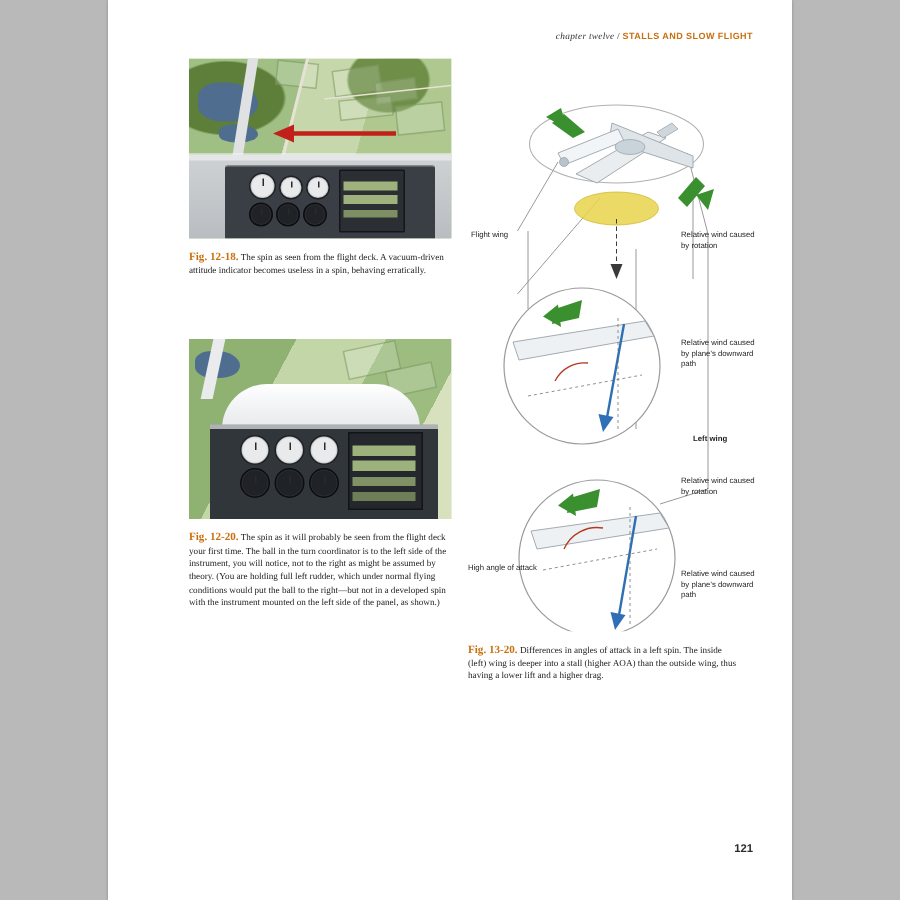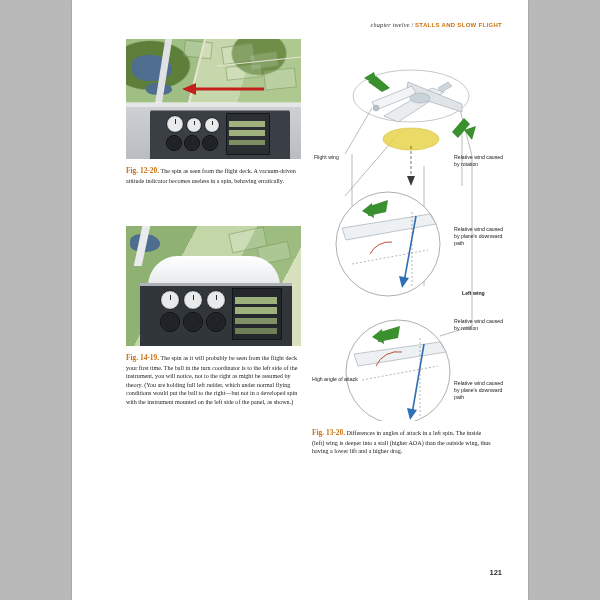--- a/index.html
+++ b/index.html
@@ -47,21 +47,21 @@
   .running-head .title {
     color: #c9700f;
     font-weight: bold;
     font-family: "Liberation Sans", sans-serif;
     font-size: 6px;
     letter-spacing: 0.3px;
   }
   .folio {
     position: absolute;
     right: 26px;
-    bottom: 23px;
+    bottom: 30px;
     font-family: Liberation Sans, sans-serif;
     font-weight: bold;
     font-size: 7.5px;
     color: #2b2b2b;
   }
 
   
   .caption {
     position: absolute;
     font-size: 6.1px;
@@ -203,21 +203,21 @@
         <svg width="175" height="120" style="position:absolute; left:0; top:0;">
           <g stroke="#c2201a" stroke-width="3" fill="none">
             <line x1="138" y1="50" x2="64" y2="50"></line>
           </g>
           <polygon points="56,50 70,44 70,56" fill="#c2201a"></polygon>
         </svg>
       </div>
     </div>
 
     <div class="caption" style="left:54px; top:166px; width:176px;">
-      <span class="figno">Fig. 12-20.</span>
+      <span class="figno">Fig. 12-18.</span>
       <span>The spin as seen from the flight deck. A vacuum-driven attitude indicator becomes useless in a spin, behaving erratically.</span>
     </div>
 
     <div class="fig" style="left:54px; top:226px; width:175px; height:120px;">
       <div class="cockpit" style="background:linear-gradient(#c7d9b2,#aecd94);">
         <div style="position:absolute; left:0; top:0; width:100%; height:100%;
                     background:linear-gradient(118deg,#8fb273 0 30%,#c3d6a8 30% 55%,#9dbd80 55% 78%,#d7e1bd 78% 100%);"></div>
         <div class="field" style="left:104px; top:4px; width:34px; height:18px; transform:rotate(-12deg);"></div>
         <div class="field" style="left:132px; top:18px; width:30px; height:16px; transform:rotate(-12deg);"></div>
         <div class="water" style="left:4px; top:8px; width:30px; height:18px;"></div>
@@ -236,21 +236,21 @@
         <div class="gauge dark" style="left:80px; bottom:14px; width:18px; height:18px;"></div>
         <div style="position:absolute; left:106px; bottom:6px; width:48px; height:50px; background:#24282c; border:1px solid #121517;"></div>
         <div style="position:absolute; left:109px; bottom:42px; width:42px; height:7px; background:#9db17c;"></div>
         <div style="position:absolute; left:109px; bottom:32px; width:42px; height:7px; background:#9db17c;"></div>
         <div style="position:absolute; left:109px; bottom:22px; width:42px; height:6px; background:#7f9165;"></div>
         <div style="position:absolute; left:109px; bottom:12px; width:42px; height:6px; background:#6e7f58;"></div>
       </div>
     </div>
 
     <div class="caption" style="left:54px; top:353px; width:176px;">
-      <span class="figno">Fig. 14-19.</span>
+      <span class="figno">Fig. 12-20.</span>
       <span>The spin as it will probably be seen from the flight deck your first time. The ball in the turn coordinator is to the left side of the instrument, you will notice, not to the right as might be assumed by theory. (You are holding full left rudder, which under normal flying conditions would put the ball to the right—but not in a developed spin with the instrument mounted on the left side of the panel, as shown.)</span>
     </div>
 
     <div class="fig" style="left:240px; top:36px; width:198px; height:385px; background:#ffffff;">
       <svg class="diagram" viewBox="0 0 198 385" width="198" height="385">
 
         <g stroke="#8d8d8d" stroke-width="0.6" fill="none">
           <path d="M60,72 L33,118"></path>
           <path d="M88,96 L33,160"></path>
           <path d="M146,66 L160,120 L160,290 L128,300"></path>

